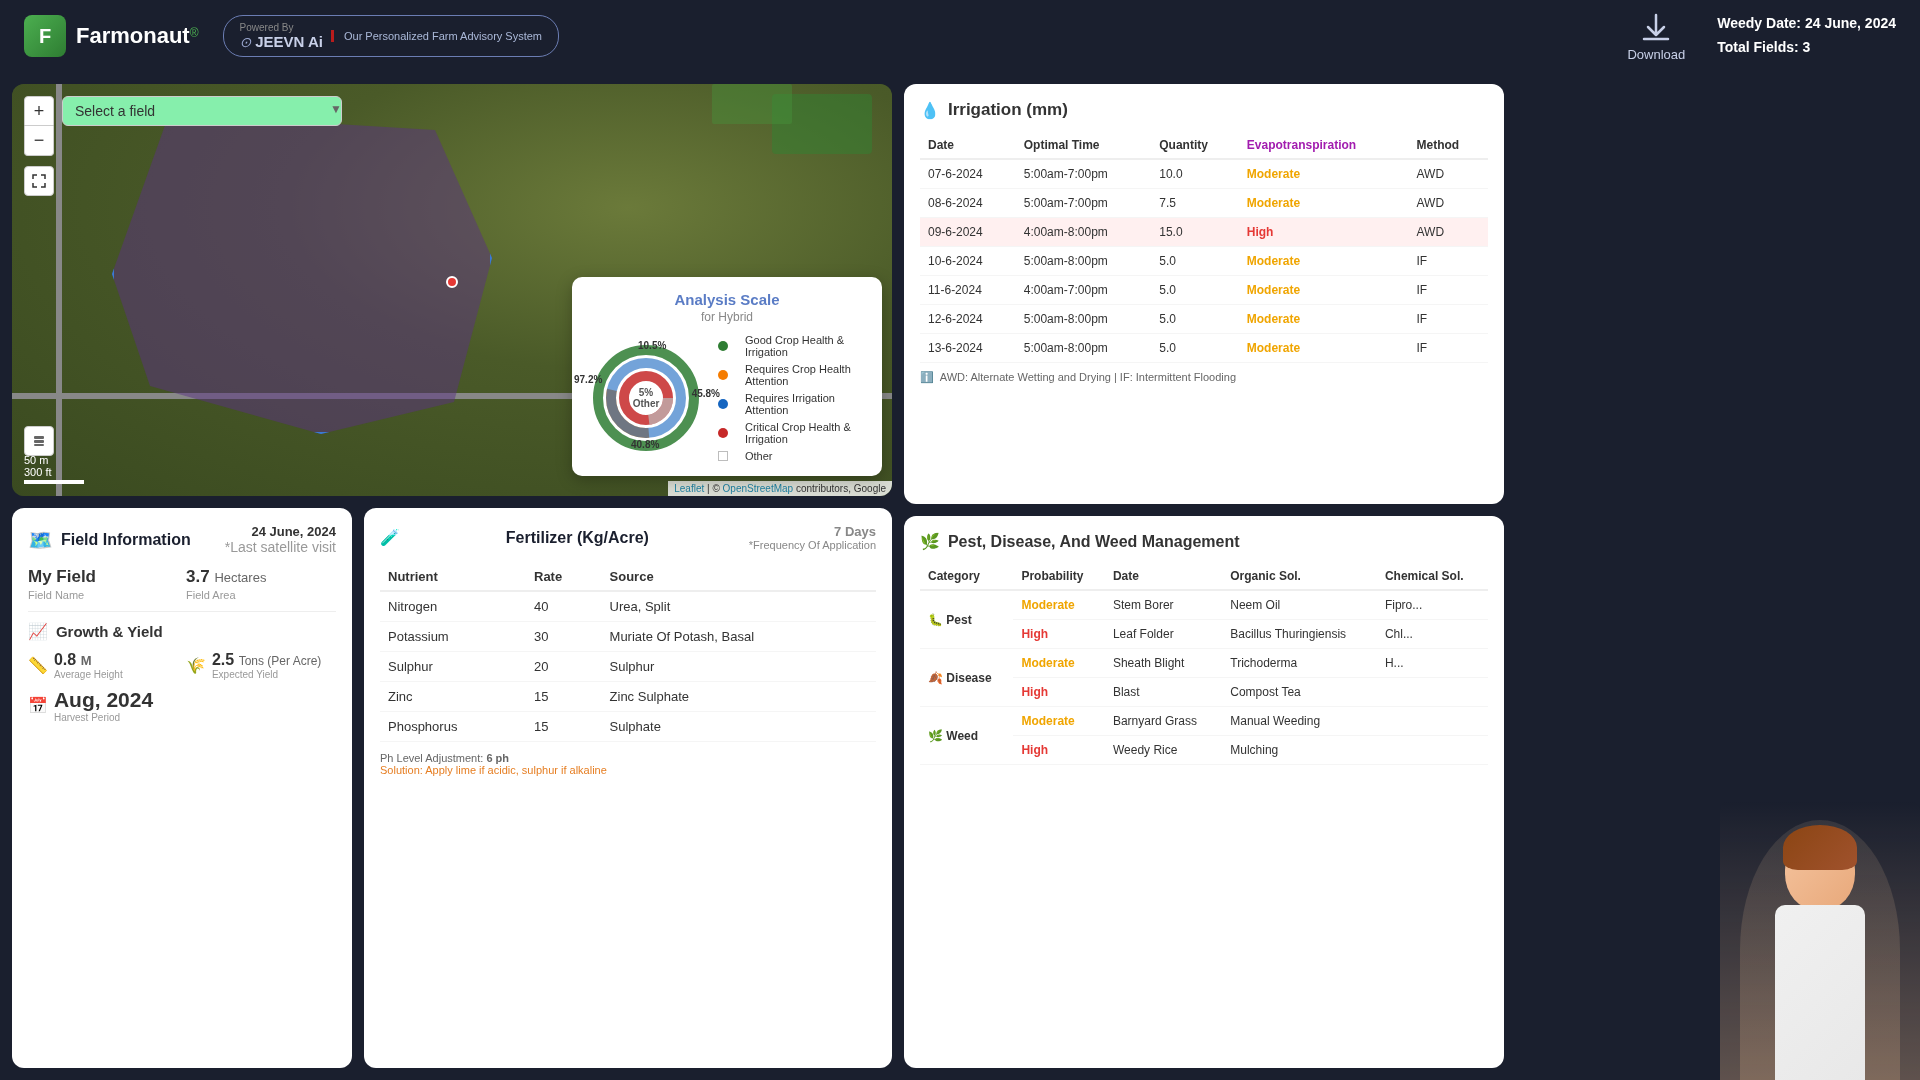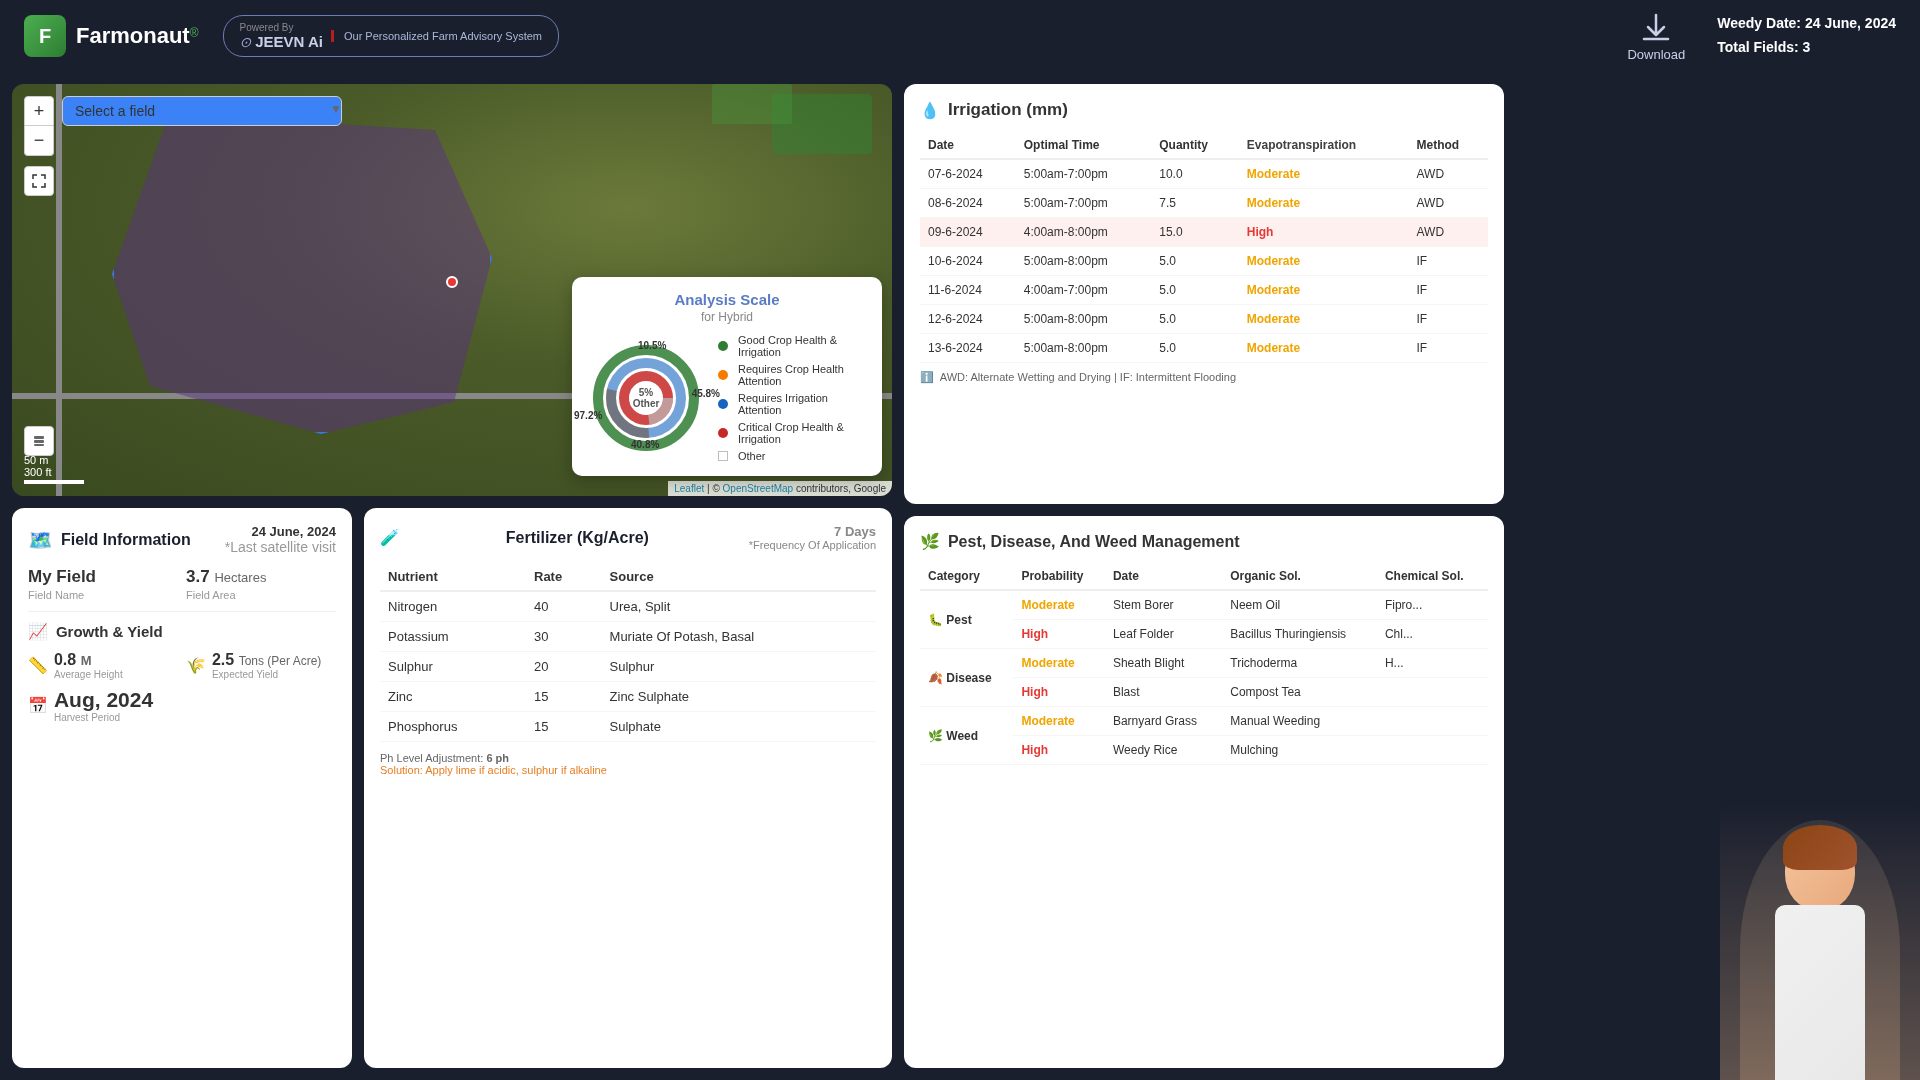--- a/index.html
+++ b/index.html
@@ -117,21 +117,21 @@
       display: flex; align-items: center; justify-content: center;
       cursor: pointer;
       border-radius: 4px;
       z-index: 10;
     }
 
     .field-select {
       position: absolute;
       top: 12px; left: 50px;
       z-index: 10;
-      background: #3b82f6;
+      background: #86efac;
       border: 1px solid #ccc;
       border-radius: 6px;
       padding: 6px 32px 6px 12px;
       font-size: 14px;
       color: #333;
       width: 280px;
       appearance: none;
       cursor: pointer;
     }
 
@@ -197,21 +197,21 @@
     }
     .analysis-legend {
       display: flex;
       flex-direction: column;
       gap: 5px;
       font-size: 11px;
     }
     .legend-item {
       display: flex;
       align-items: center;
-      gap: 10px;
+      gap: 17px;
     }
     .legend-dot {
       width: 10px; height: 10px;
       border-radius: 50%;
       flex-shrink: 0;
     }
 
     
     .bottom-panels {
       display: flex;
@@ -515,21 +515,21 @@
               <circle cx="60" cy="60" r="35" fill="none" stroke="#f57c00" stroke-width="10" stroke-dasharray="65.9 154.1" stroke-dashoffset="-272.0" opacity="0.85"></circle>
 
               <circle cx="60" cy="60" r="35" fill="none" stroke="#1565c0" stroke-width="10" stroke-dasharray="287.8 0" stroke-dashoffset="-206.1" opacity="0.6"></circle>
 
               <circle cx="60" cy="60" r="22" fill="none" stroke="#c62828" stroke-width="10" stroke-dasharray="138.2 0" stroke-dashoffset="0" opacity="0.85"></circle>
 
               <circle cx="60" cy="60" r="22" fill="none" stroke="#bdbdbd" stroke-width="10" stroke-dasharray="31.4 106.8" stroke-dashoffset="-138.2" opacity="0.7"></circle>
             </svg>
             <div style="position:absolute;top:50%;left:50%;transform:translate(-50%,-50%);text-align:center;font-size:10px;color:#555;font-weight:600;">5%<br>Other</div>
             
-            <div style="position:absolute;top:36px;left:-12px;font-size:10px;font-weight:600;color:#333;margin-top:36px;">97.2%</div>
+            <div style="position:absolute;top:36px;left:-12px;font-size:10px;font-weight:600;color:#333;">97.2%</div>
             <div style="position:absolute;top:2px;left:52px;font-size:10px;font-weight:600;color:#333;">10.5%</div>
             <div style="position:absolute;top:50px;right:-14px;font-size:10px;font-weight:600;color:#333;">45.8%</div>
             <div style="position:absolute;bottom:8px;left:2px;font-size:10px;font-weight:600;color:#333;margin-left:43px;">40.8%</div>
           </div>
           <div class="analysis-legend">
             <div class="legend-item">
               <div class="legend-dot" style="background:#2e7d32;"></div>
               <span>Good Crop Health &amp; Irrigation</span>
             </div>
             <div class="legend-item">
@@ -675,21 +675,21 @@
       <div class="irr-header">
         <span>💧</span>
         <span style="font-size:17px;font-weight:700;">Irrigation (mm)</span>
       </div>
       <table class="irr-table">
         <thead>
           <tr>
             <th>Date</th>
             <th>Optimal Time</th>
             <th>Quantity</th>
-            <th style="color:#404040;">Evapotranspiration</th>
+            <th style="color:#a21caf;">Evapotranspiration</th>
             <th>Method</th>
           </tr>
         </thead>
         <tbody id="irr-tbody">
             <tr>
     <td>07-6-2024</td>
     <td>5:00am-7:00pm</td>
     <td>10.0</td>
     <td class="text-moderate">Moderate</td>
     <td>AWD</td>

